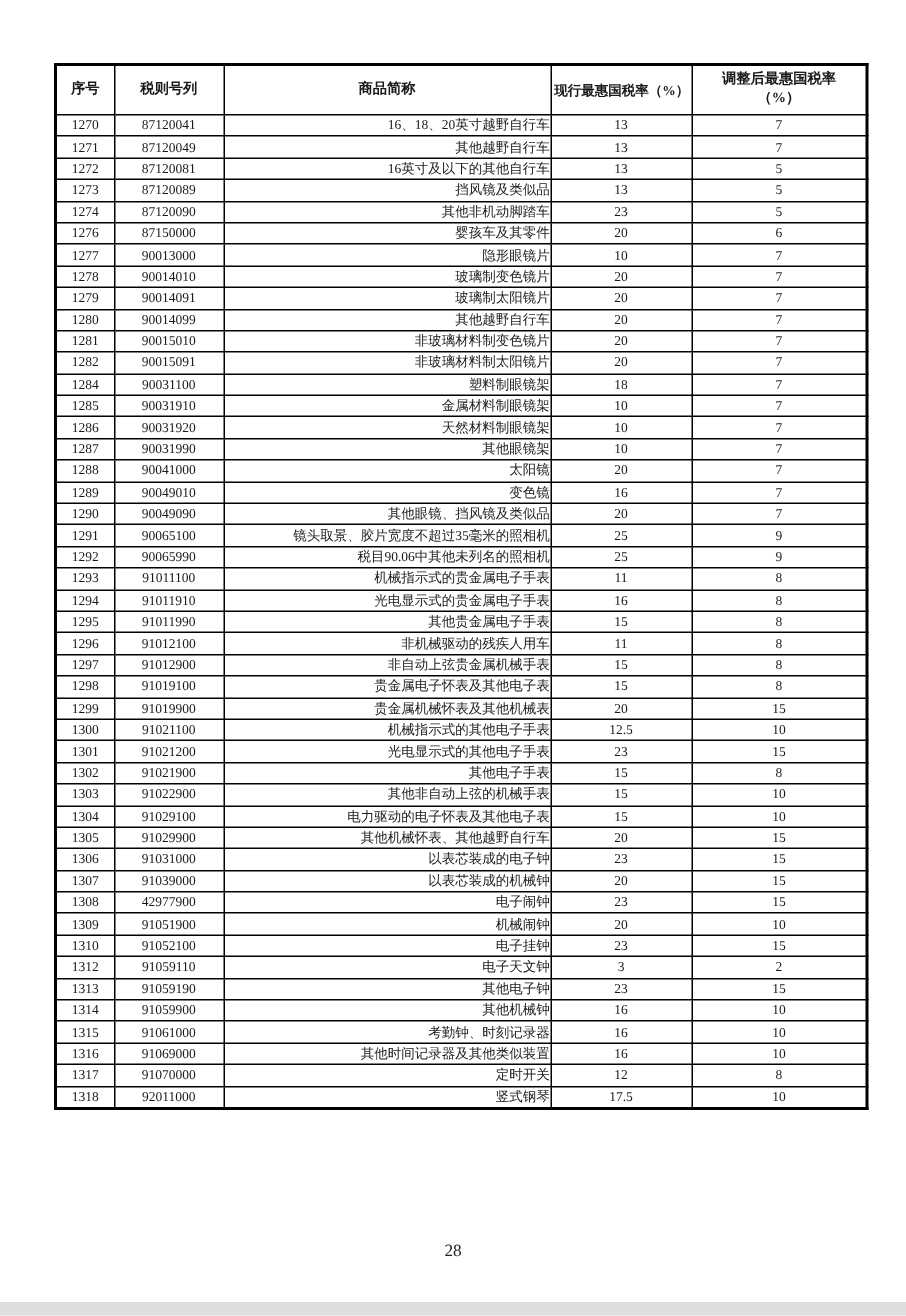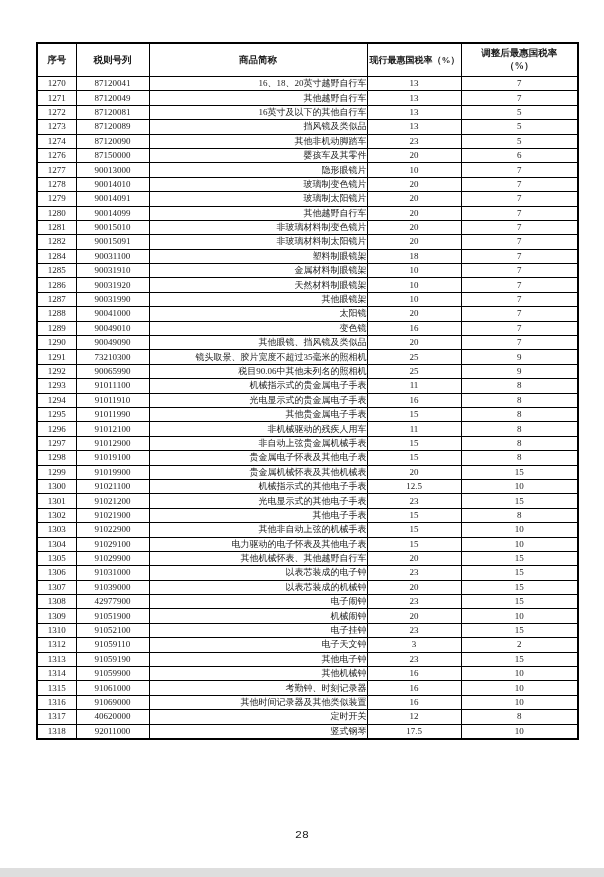--- a/index.html
+++ b/index.html
@@ -52,21 +52,20 @@
     text-align: right;
     padding-left: 3px;
   }
   .pageno {
     position: absolute;
     top: 828px; left: 0;
     width: 100%;
     text-align: center;
     font-size: 11.5px;
     color: #222;
-    font-family: Liberation Mono, monospace;
   }
   .bottom-strip {
     position: absolute;
     left: 0; bottom: 0;
     width: 100%; height: 9px;
     background: #dedede;
   }
 </style>
 </head>
 <body>
@@ -220,21 +219,21 @@
         </tr>
         <tr>
           <td>1290</td>
           <td>90049090</td>
           <td class="left">其他眼镜、挡风镜及类似品</td>
           <td>20</td>
           <td>7</td>
         </tr>
         <tr>
           <td>1291</td>
-          <td>73210300</td>
+          <td>90065100</td>
           <td class="left">镜头取景、胶片宽度不超过35毫米的照相机</td>
           <td>25</td>
           <td>9</td>
         </tr>
         <tr>
           <td>1292</td>
           <td>90065990</td>
           <td class="left">税目90.06中其他未列名的照相机</td>
           <td>25</td>
           <td>9</td>
@@ -395,21 +394,21 @@
         </tr>
         <tr>
           <td>1316</td>
           <td>91069000</td>
           <td class="left">其他时间记录器及其他类似装置</td>
           <td>16</td>
           <td>10</td>
         </tr>
         <tr>
           <td>1317</td>
-          <td>40620000</td>
+          <td>91070000</td>
           <td class="left">定时开关</td>
           <td>12</td>
           <td>8</td>
         </tr>
         <tr>
           <td>1318</td>
           <td>92011000</td>
           <td class="left">竖式钢琴</td>
           <td>17.5</td>
           <td>10</td>

